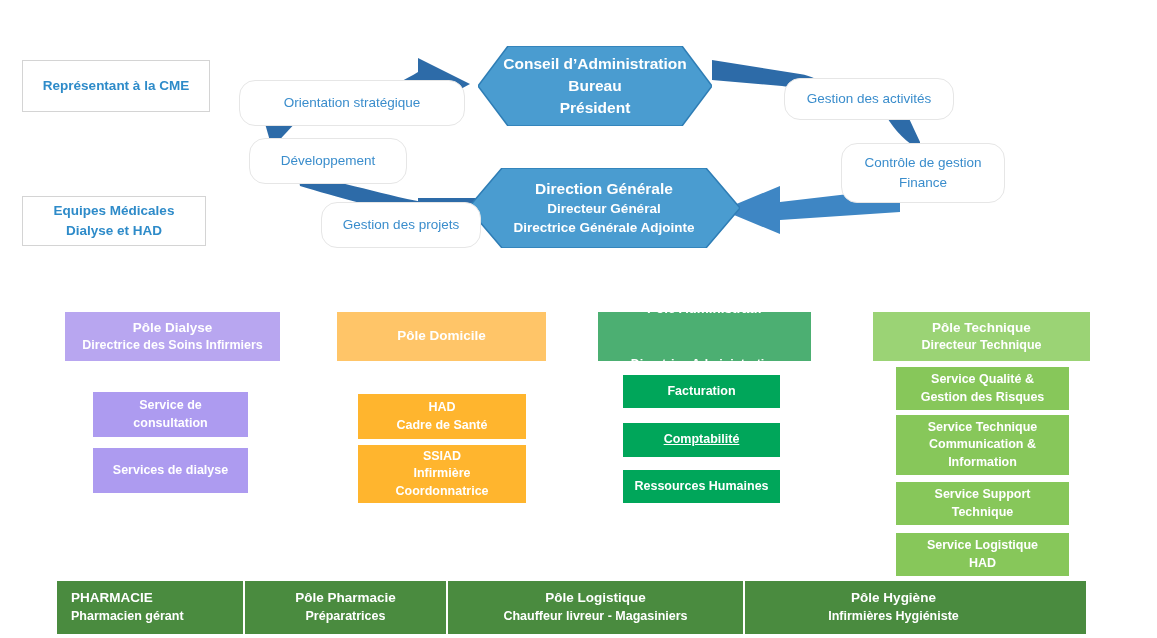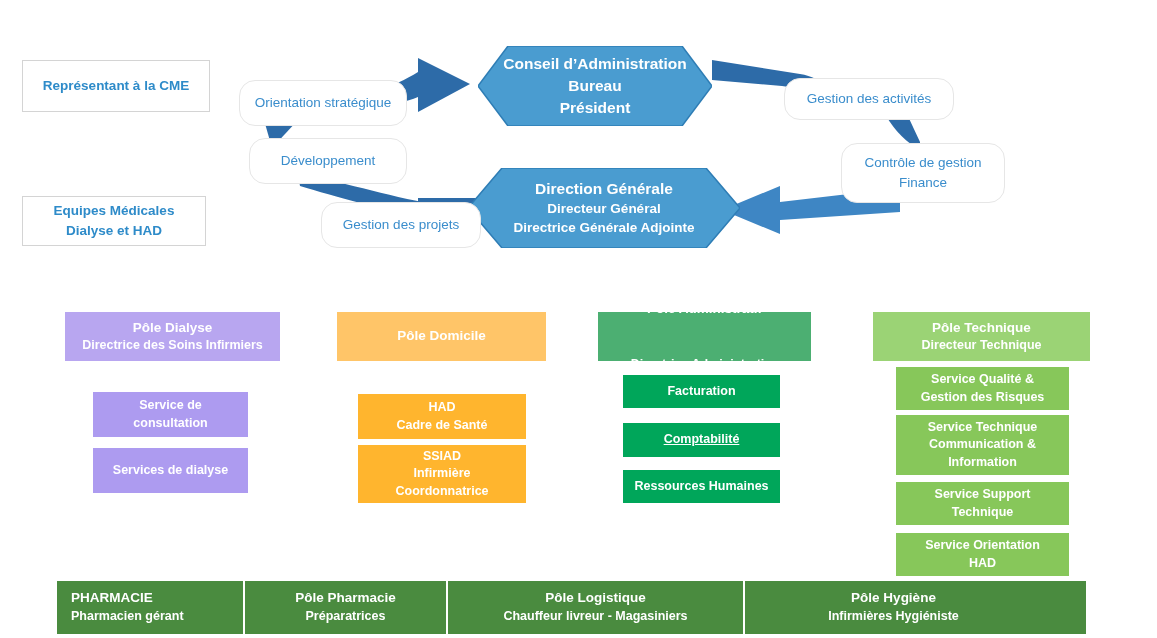--- a/index.html
+++ b/index.html
@@ -135,21 +135,21 @@
     <svg viewBox="0 0 272 80" width="272" height="80">
       <polygon points="34,0 238,0 272,40 238,80 34,80 0,40" fill="#4A9CD0" stroke="#2E7DB5" stroke-width="1.5"></polygon>
     </svg>
     <div class="hexlabel">
       <span class="l1">Direction Générale</span>
       <span class="l2">Directeur Général</span>
       <span class="l2">Directrice Générale Adjointe</span>
     </div>
   </div>
 
-  <div class="node callout" style="left:239px; top:80px; width:168px; height:46px;">
+  <div class="node callout" style="left:239px; top:80px; width:226px; height:46px;">
     <span>Orientation stratégique</span>
   </div>
 
   <div class="node callout" style="left:249px; top:138px; width:158px; height:46px;">
     <span>Développement</span>
   </div>
 
   <div class="node callout" style="left:285px; top:202px; width:160px; height:46px;margin-left:36px;">
     <span>Gestion des projets</span>
   </div>
@@ -214,21 +214,21 @@
   <div class="node pole-child" style="left:896px; top:415px; width:173px; height:60px; background:#87C75A;">
     <span>Service Technique</span>
     <span>Communication &amp;</span>
     <span>Information</span>
   </div>
   <div class="node pole-child" style="left:896px; top:482px; width:173px; height:43px; background:#87C75A;">
     <span>Service Support</span>
     <span>Technique</span>
   </div>
   <div class="node pole-child" style="left:896px; top:533px; width:173px; height:43px; background:#87C75A;">
-    <span>Service Orientation</span>
+    <span>Service Logistique</span>
     <span>HAD</span>
   </div>
 
   <div id="bottom-bar" style="background:#4A8B3F;">
     <div class="bottom-cell align-left" style="width:188px;">
       <span class="b1">PHARMACIE</span>
       <span class="b2">Pharmacien gérant</span>
     </div>
     <div class="bottom-cell" style="width:203px;">
       <span class="b1">Pôle Pharmacie</span>

